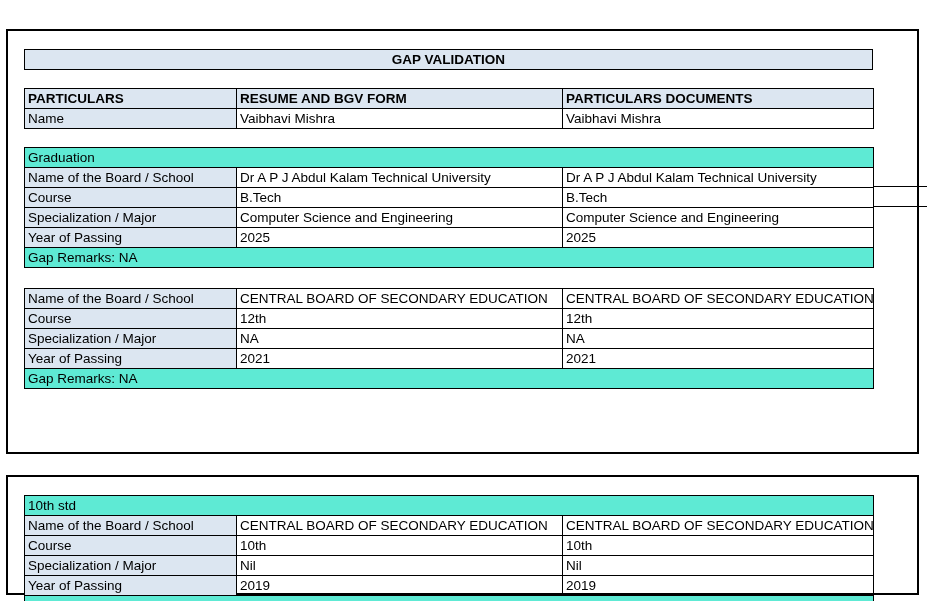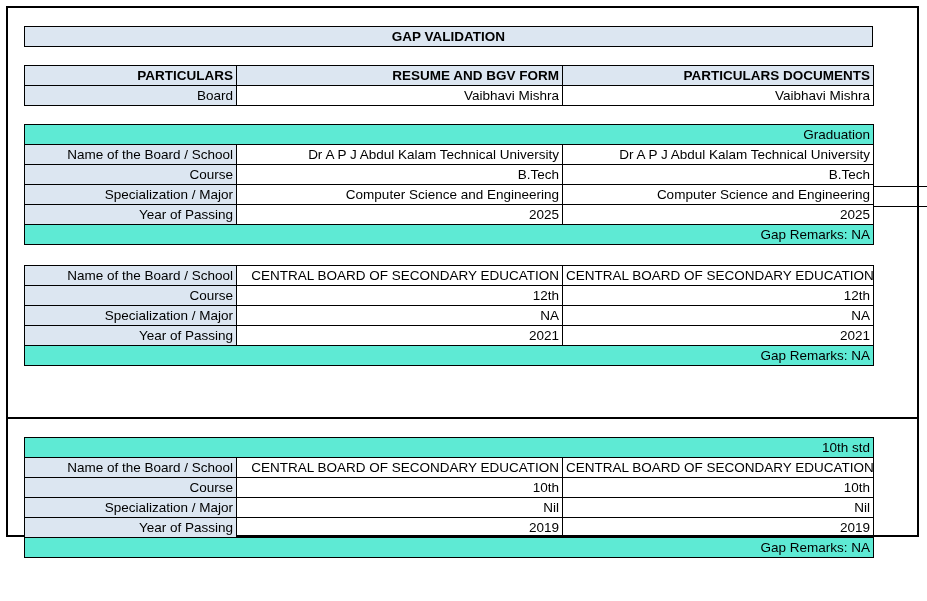--- a/index.html
+++ b/index.html
@@ -12,23 +12,24 @@
     font-size:13.5px;
     color:#000;
     overflow:hidden;
   }
   .box {
     position:absolute;
     left:6px;
     width:913px;
     border:2px solid #000;
     background:#fff;
+    margin-top:23px;
   }
   .box1 { top:6px;  height:425px; }
-  .box2 { top:417px; height:120px; }
+  .box2 { top:452px; height:120px; }
 
   .title-bar {
     margin:18px 0 0 16px;
     width:849px;
     height:21px;
     border:1px solid #000;
     background:#dce6f1;
     font-weight:bold;
     text-align:center;
     line-height:19px;
@@ -38,21 +39,21 @@
     border-collapse:collapse;
     table-layout:fixed;
     width:849px;
     margin-left:16px;
   }
   .c1 { width:212px; } .c2 { width:326px; } .c3 { width:311px; }
   table.grid th, table.grid td {
     border:1px solid #000;
     height:20px;
     padding:0 3px;
-    text-align:right;
+    text-align:left;
     vertical-align:middle;
     white-space:nowrap;
     overflow:hidden;
     font-weight:normal;
   }
   table.grid th { background:#dce6f1; font-weight:bold; }
   td.lbl { background:#dce6f1; }
   td.sect-hdr { background:#5eead4; font-weight:bold; }
 
   .mt18 { margin-top:18px; }
@@ -84,21 +85,21 @@
           <col class="c2">
           <col class="c3">
         </colgroup>
       <tbody>
         <tr>
           <th>PARTICULARS</th>
           <th>RESUME AND BGV FORM</th>
           <th>PARTICULARS DOCUMENTS</th>
         </tr>
         <tr>
-          <td class="lbl">Board</td>
+          <td class="lbl">Name</td>
           <td>Vaibhavi Mishra</td>
           <td>Vaibhavi Mishra</td>
         </tr>
       </tbody>
     </table>
 
     <table class="grid mt18">
       <colgroup>
           <col class="c1">
           <col class="c2">

